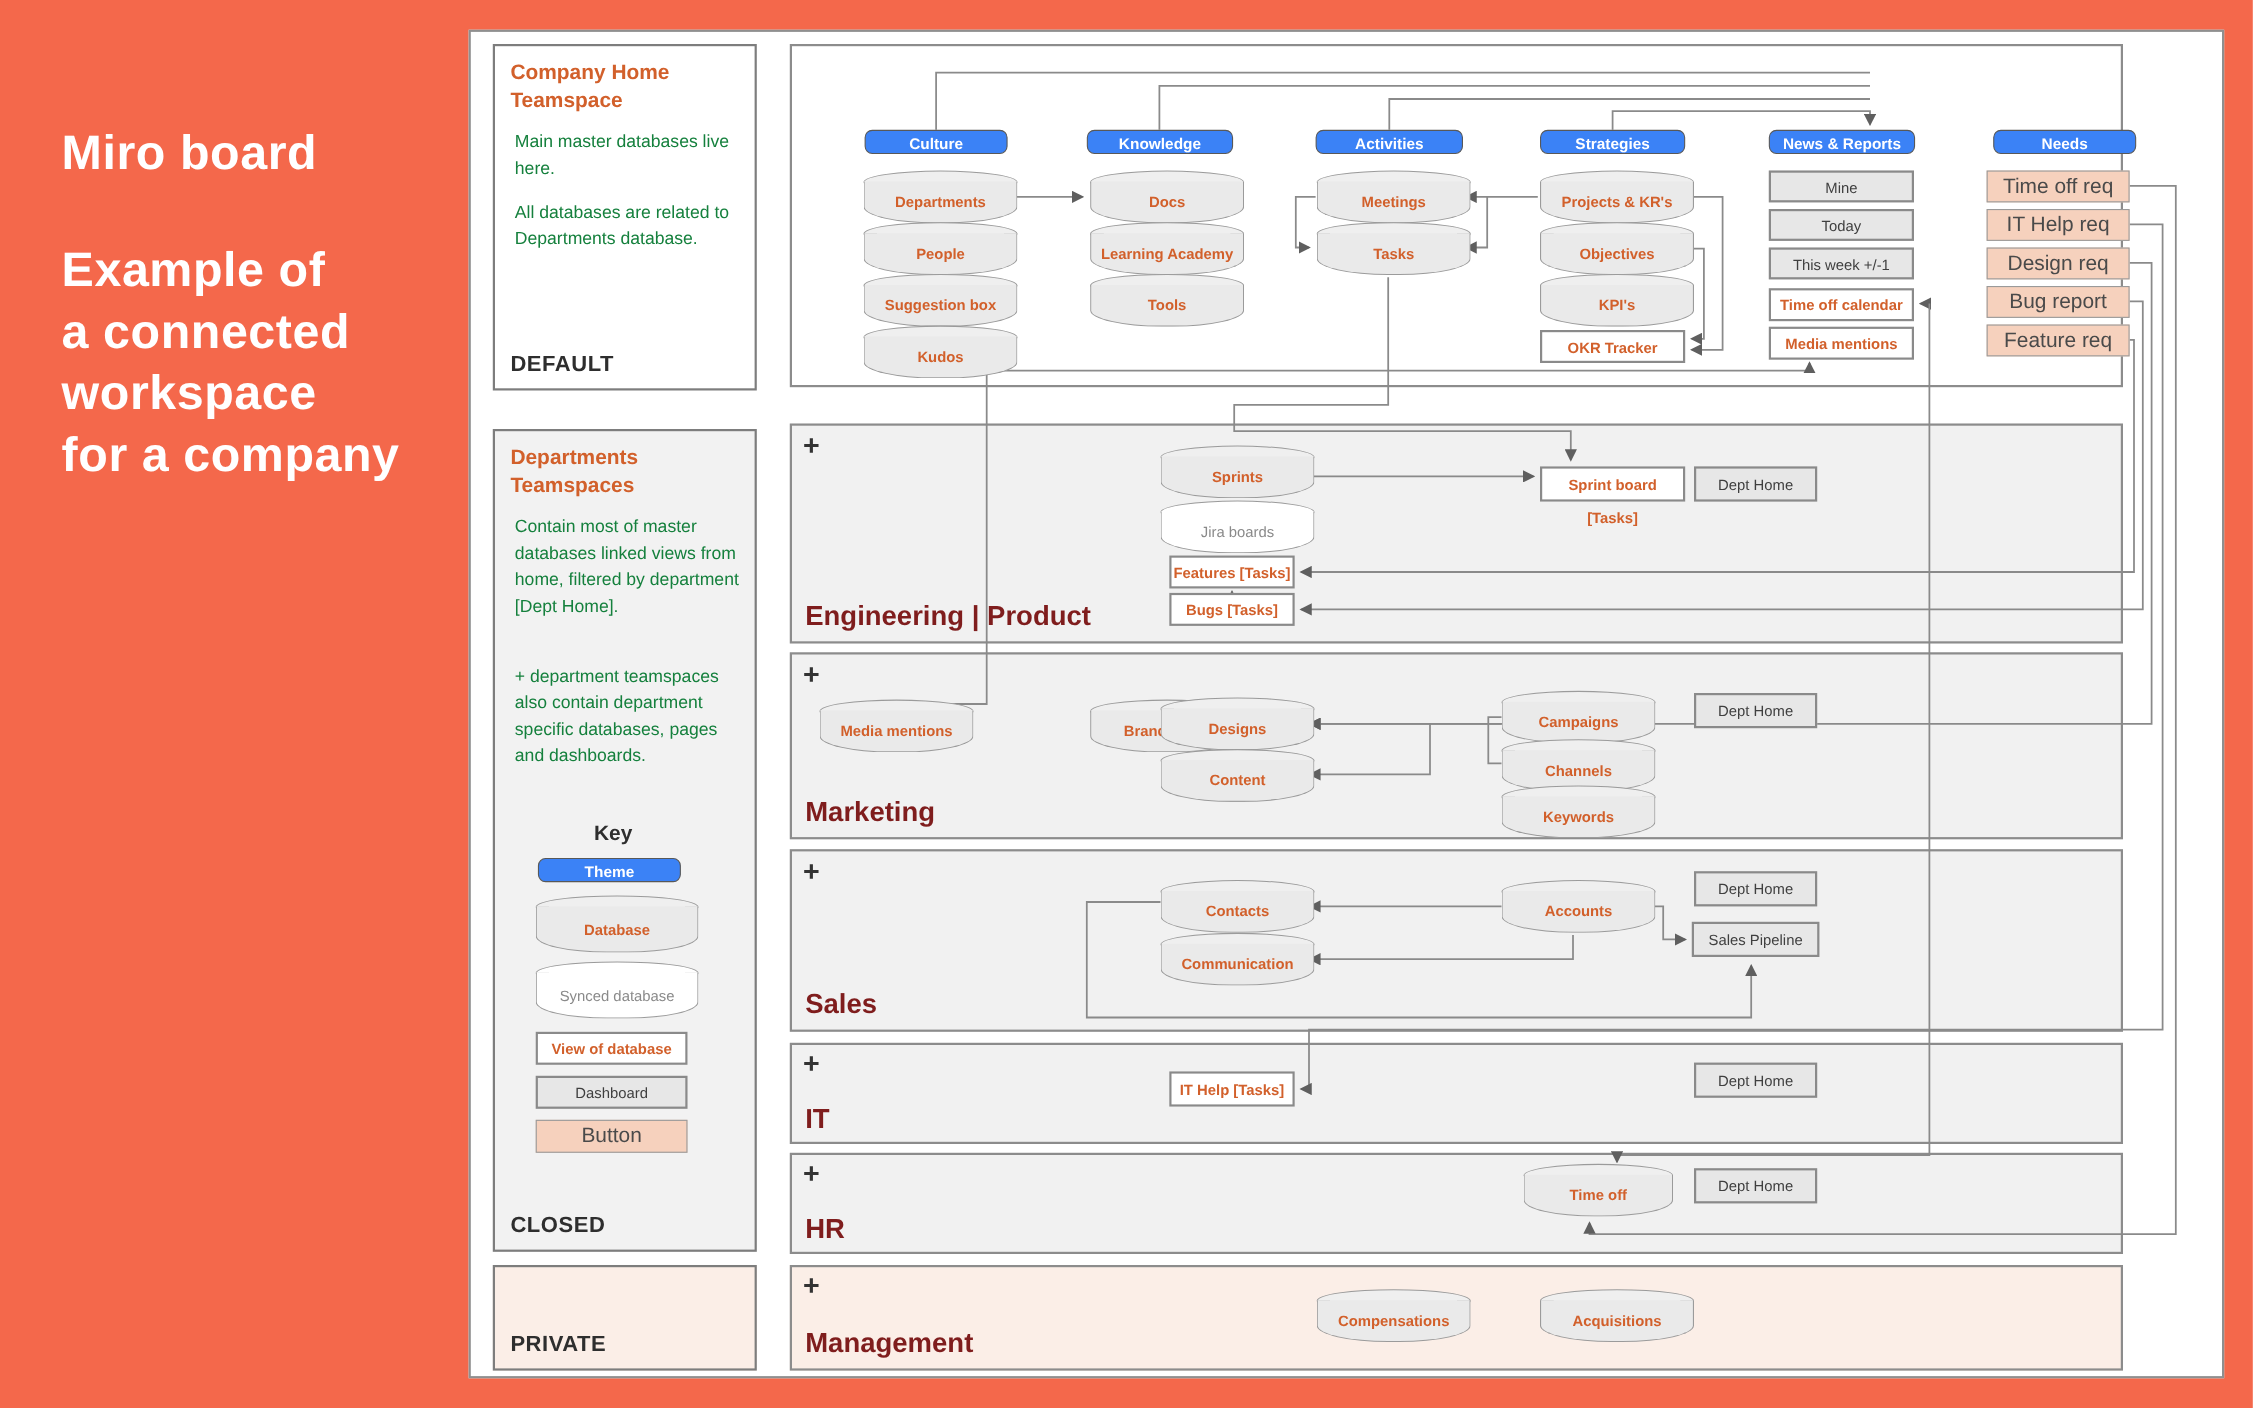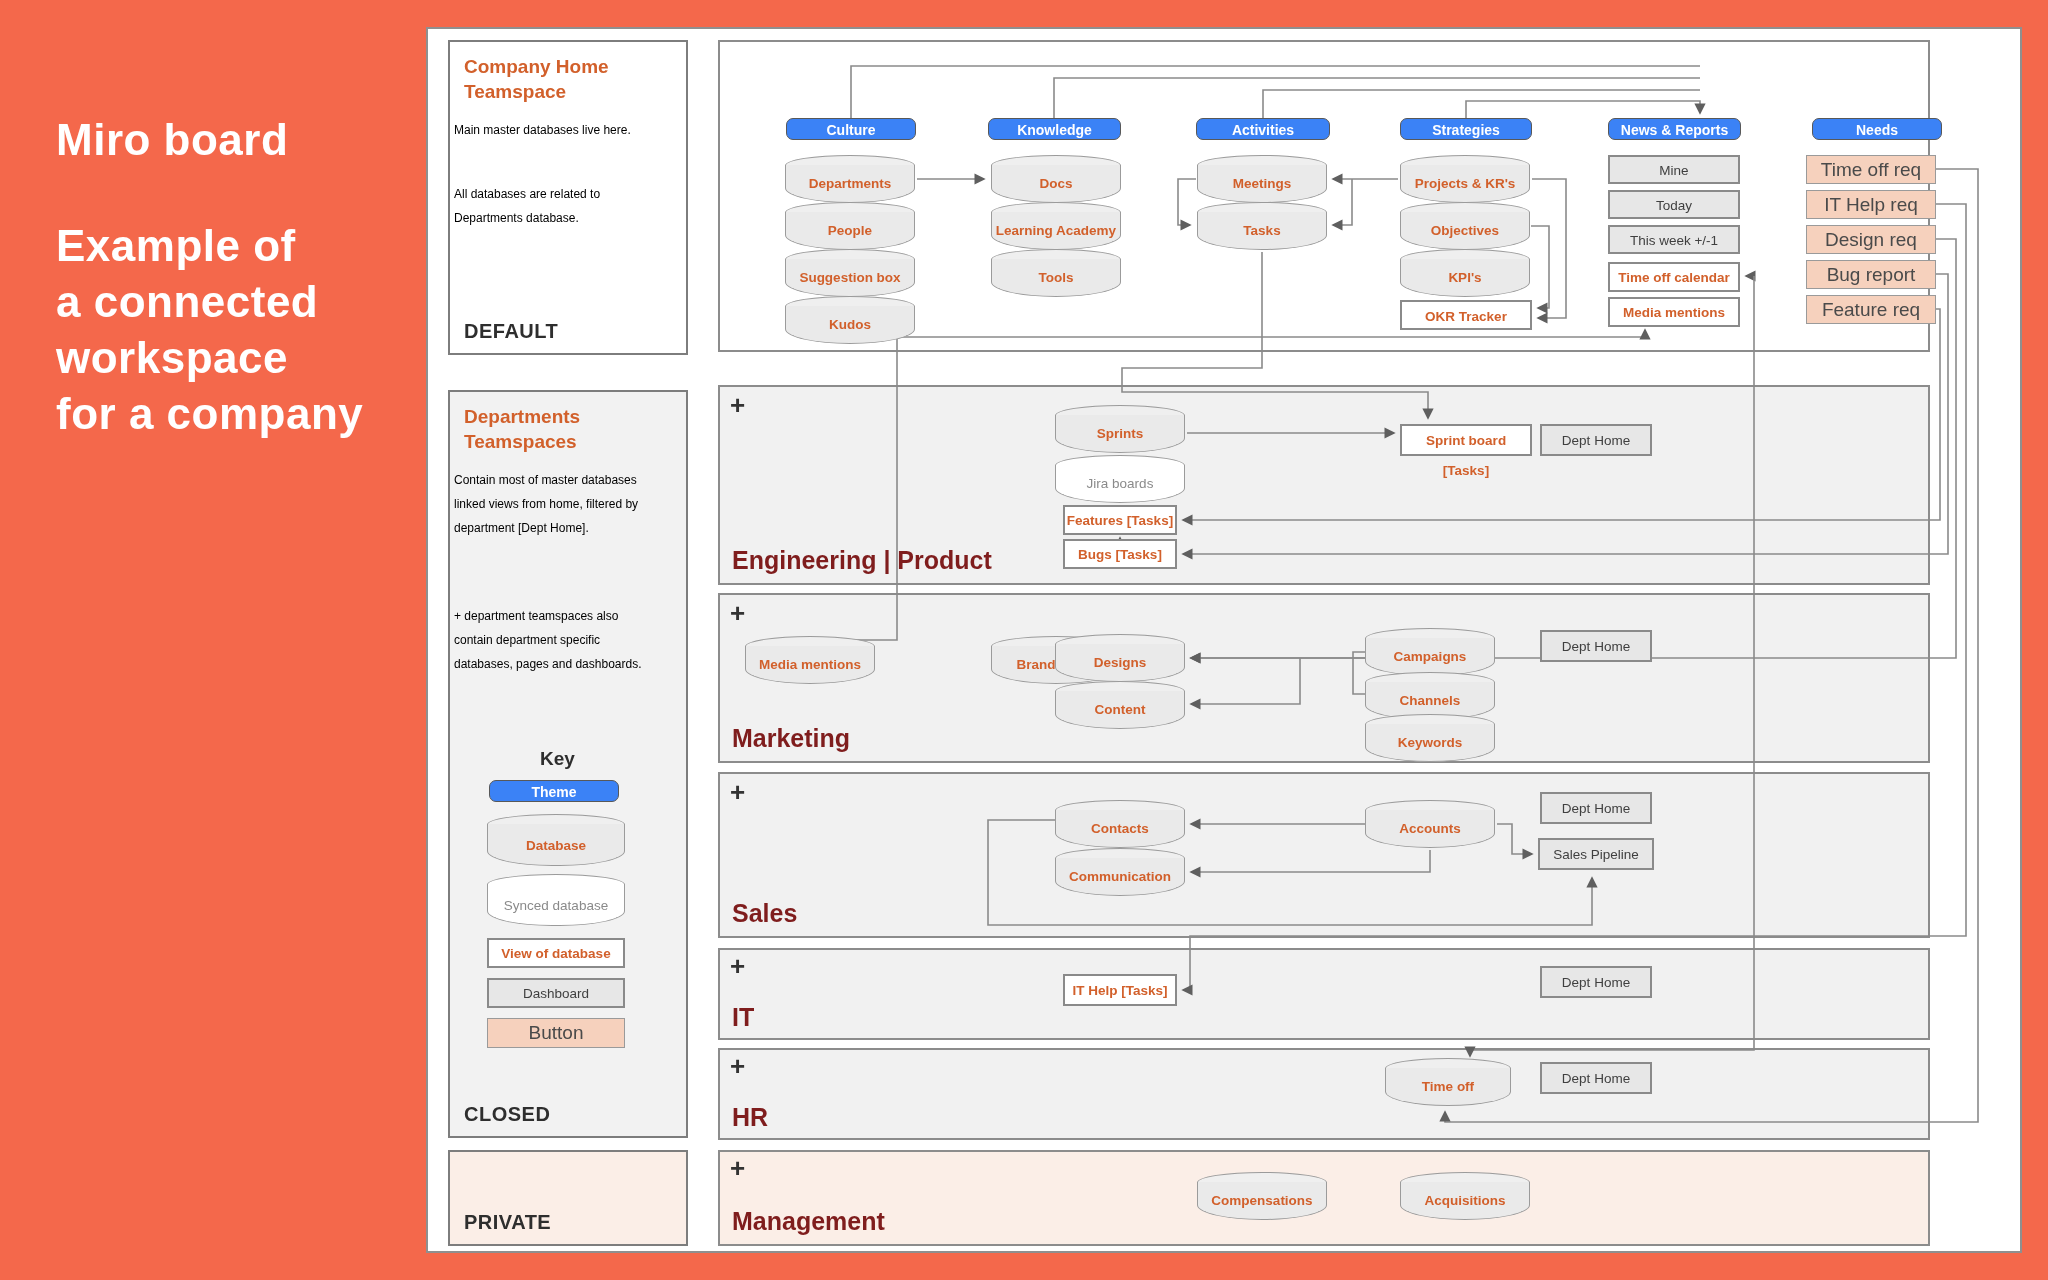--- a/index.html
+++ b/index.html
@@ -5,38 +5,38 @@
   html,body{margin:0;padding:0;}
   body{width:2048px;height:1280px;position:relative;overflow:hidden;
        background:#F4684B;font-family:"Liberation Sans",sans-serif;}
   
   .caption{position:absolute;color:#fff;font-weight:bold;font-size:44px;line-height:56px;letter-spacing:.5px;}
   
   .board{position:absolute;left:426px;top:27px;width:1596px;height:1226px;background:#fff;border:2px solid #8f8f8f;box-sizing:border-box;}
   
   .sbox{position:absolute;border:2px solid #7d7d7d;box-sizing:border-box;background:#fff;}
   .sbox .title{position:absolute;left:14px;top:12px;color:#D2602B;font-weight:bold;font-size:19px;line-height:25px;width:200px;}
-  .sbox .body{position:absolute;left:4px;color:#000000;font-size:12px;line-height:24px;width:205px;}
+  .sbox .body{position:absolute;left:18px;color:#15803d;font-size:16px;line-height:24px;width:205px;}
   .sbox .foot{position:absolute;left:14px;bottom:10px;color:#2e2e2e;font-weight:bold;font-size:20px;letter-spacing:.5px;}
   
   .sect{position:absolute;left:718px;width:1212px;background:#F1F1F1;border:2px solid #8c8c8c;box-sizing:border-box;}
   .sect.white{background:#fff;}
   .sect.pink{background:#FBEEE7;}
   .plus{position:absolute;font-size:26px;font-weight:bold;color:#333;line-height:20px;}
   .slabel{position:absolute;font-size:25px;font-weight:bold;color:#7f1d1d;}
   
   .pill{position:absolute;height:22px;background:#3b82f6;border:1px solid #585858;border-radius:7px;
         color:#fff;font-weight:bold;font-size:14px;text-align:center;line-height:22px;box-sizing:border-box;}
   .dash{position:absolute;background:#E7E7E7;border:2px solid #8a8a8a;color:#3f3f3f;font-size:13.5px;
         text-align:center;box-sizing:border-box;}
   .view{position:absolute;background:#fff;border:2px solid #8a8a8a;color:#D2602B;font-weight:bold;font-size:13.5px;
         text-align:center;box-sizing:border-box;}
   .btn{position:absolute;background:#F6D1BD;border:1.5px solid #9a9a9a;color:#4a4a4a;font-size:19px;
        text-align:center;box-sizing:border-box;}
-  .cyl{position:absolute;width:130px;height:48px;}
+  .cyl{position:absolute;width:130px;height:48px;padding-left:10px;}
   .cyl .cbody{position:absolute;left:0;right:0;top:10px;bottom:0;background:#EAEAEA;border:1.5px solid #9b9b9b;border-top:none;
         border-radius:0 0 65px 65px / 0 0 15px 15px;box-sizing:border-box;}
   .cyl .ctop{position:absolute;left:0;right:0;top:0;height:21px;background:#EFEFEF;border:1.5px solid #9b9b9b;
         border-radius:50%;box-sizing:border-box;}
   .cyl .lbl{position:absolute;left:-6px;right:-6px;top:21px;text-align:center;font-weight:bold;color:#D2602B;font-size:13.5px;}
   .cyl.synced .cbody,.cyl.synced .ctop{background:#fff;}
   .cyl.synced .lbl{color:#8a8a8a;font-weight:normal;}
   
   .keytitle{position:absolute;font-size:19px;font-weight:bold;color:#2e2e2e;}
   svg.wires{position:absolute;left:0;top:0;width:2048px;height:1280px;pointer-events:none;}

